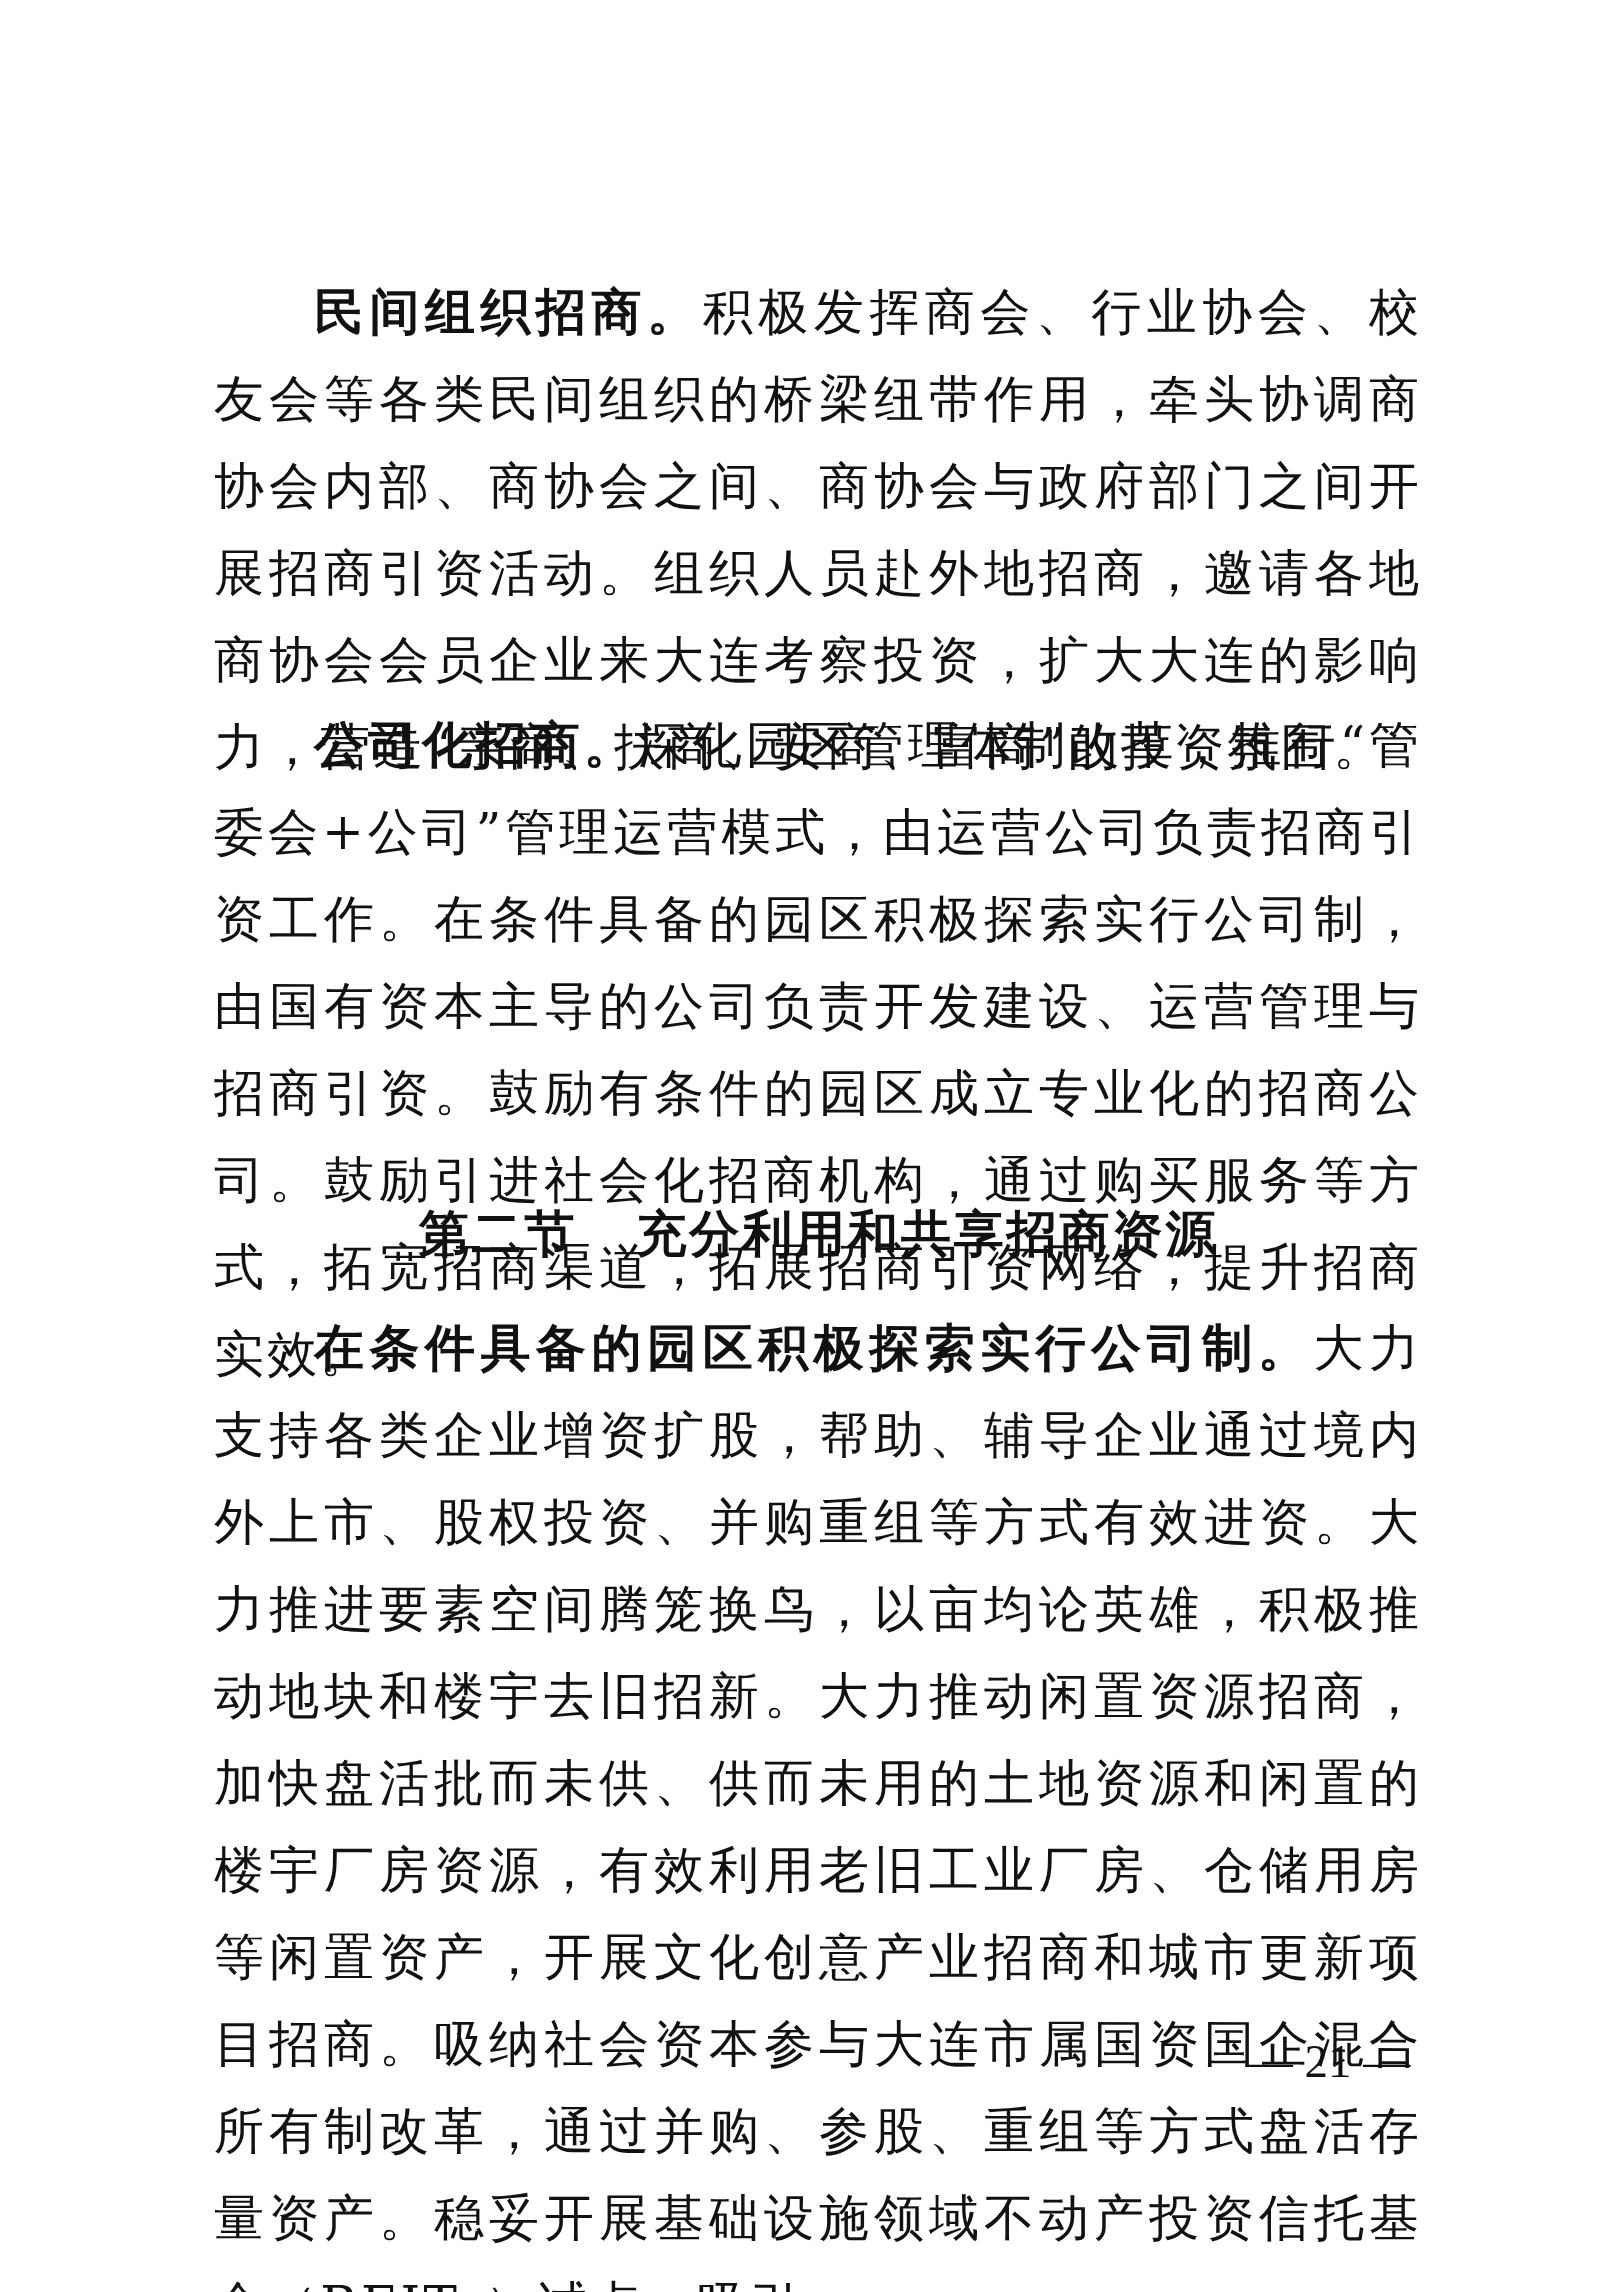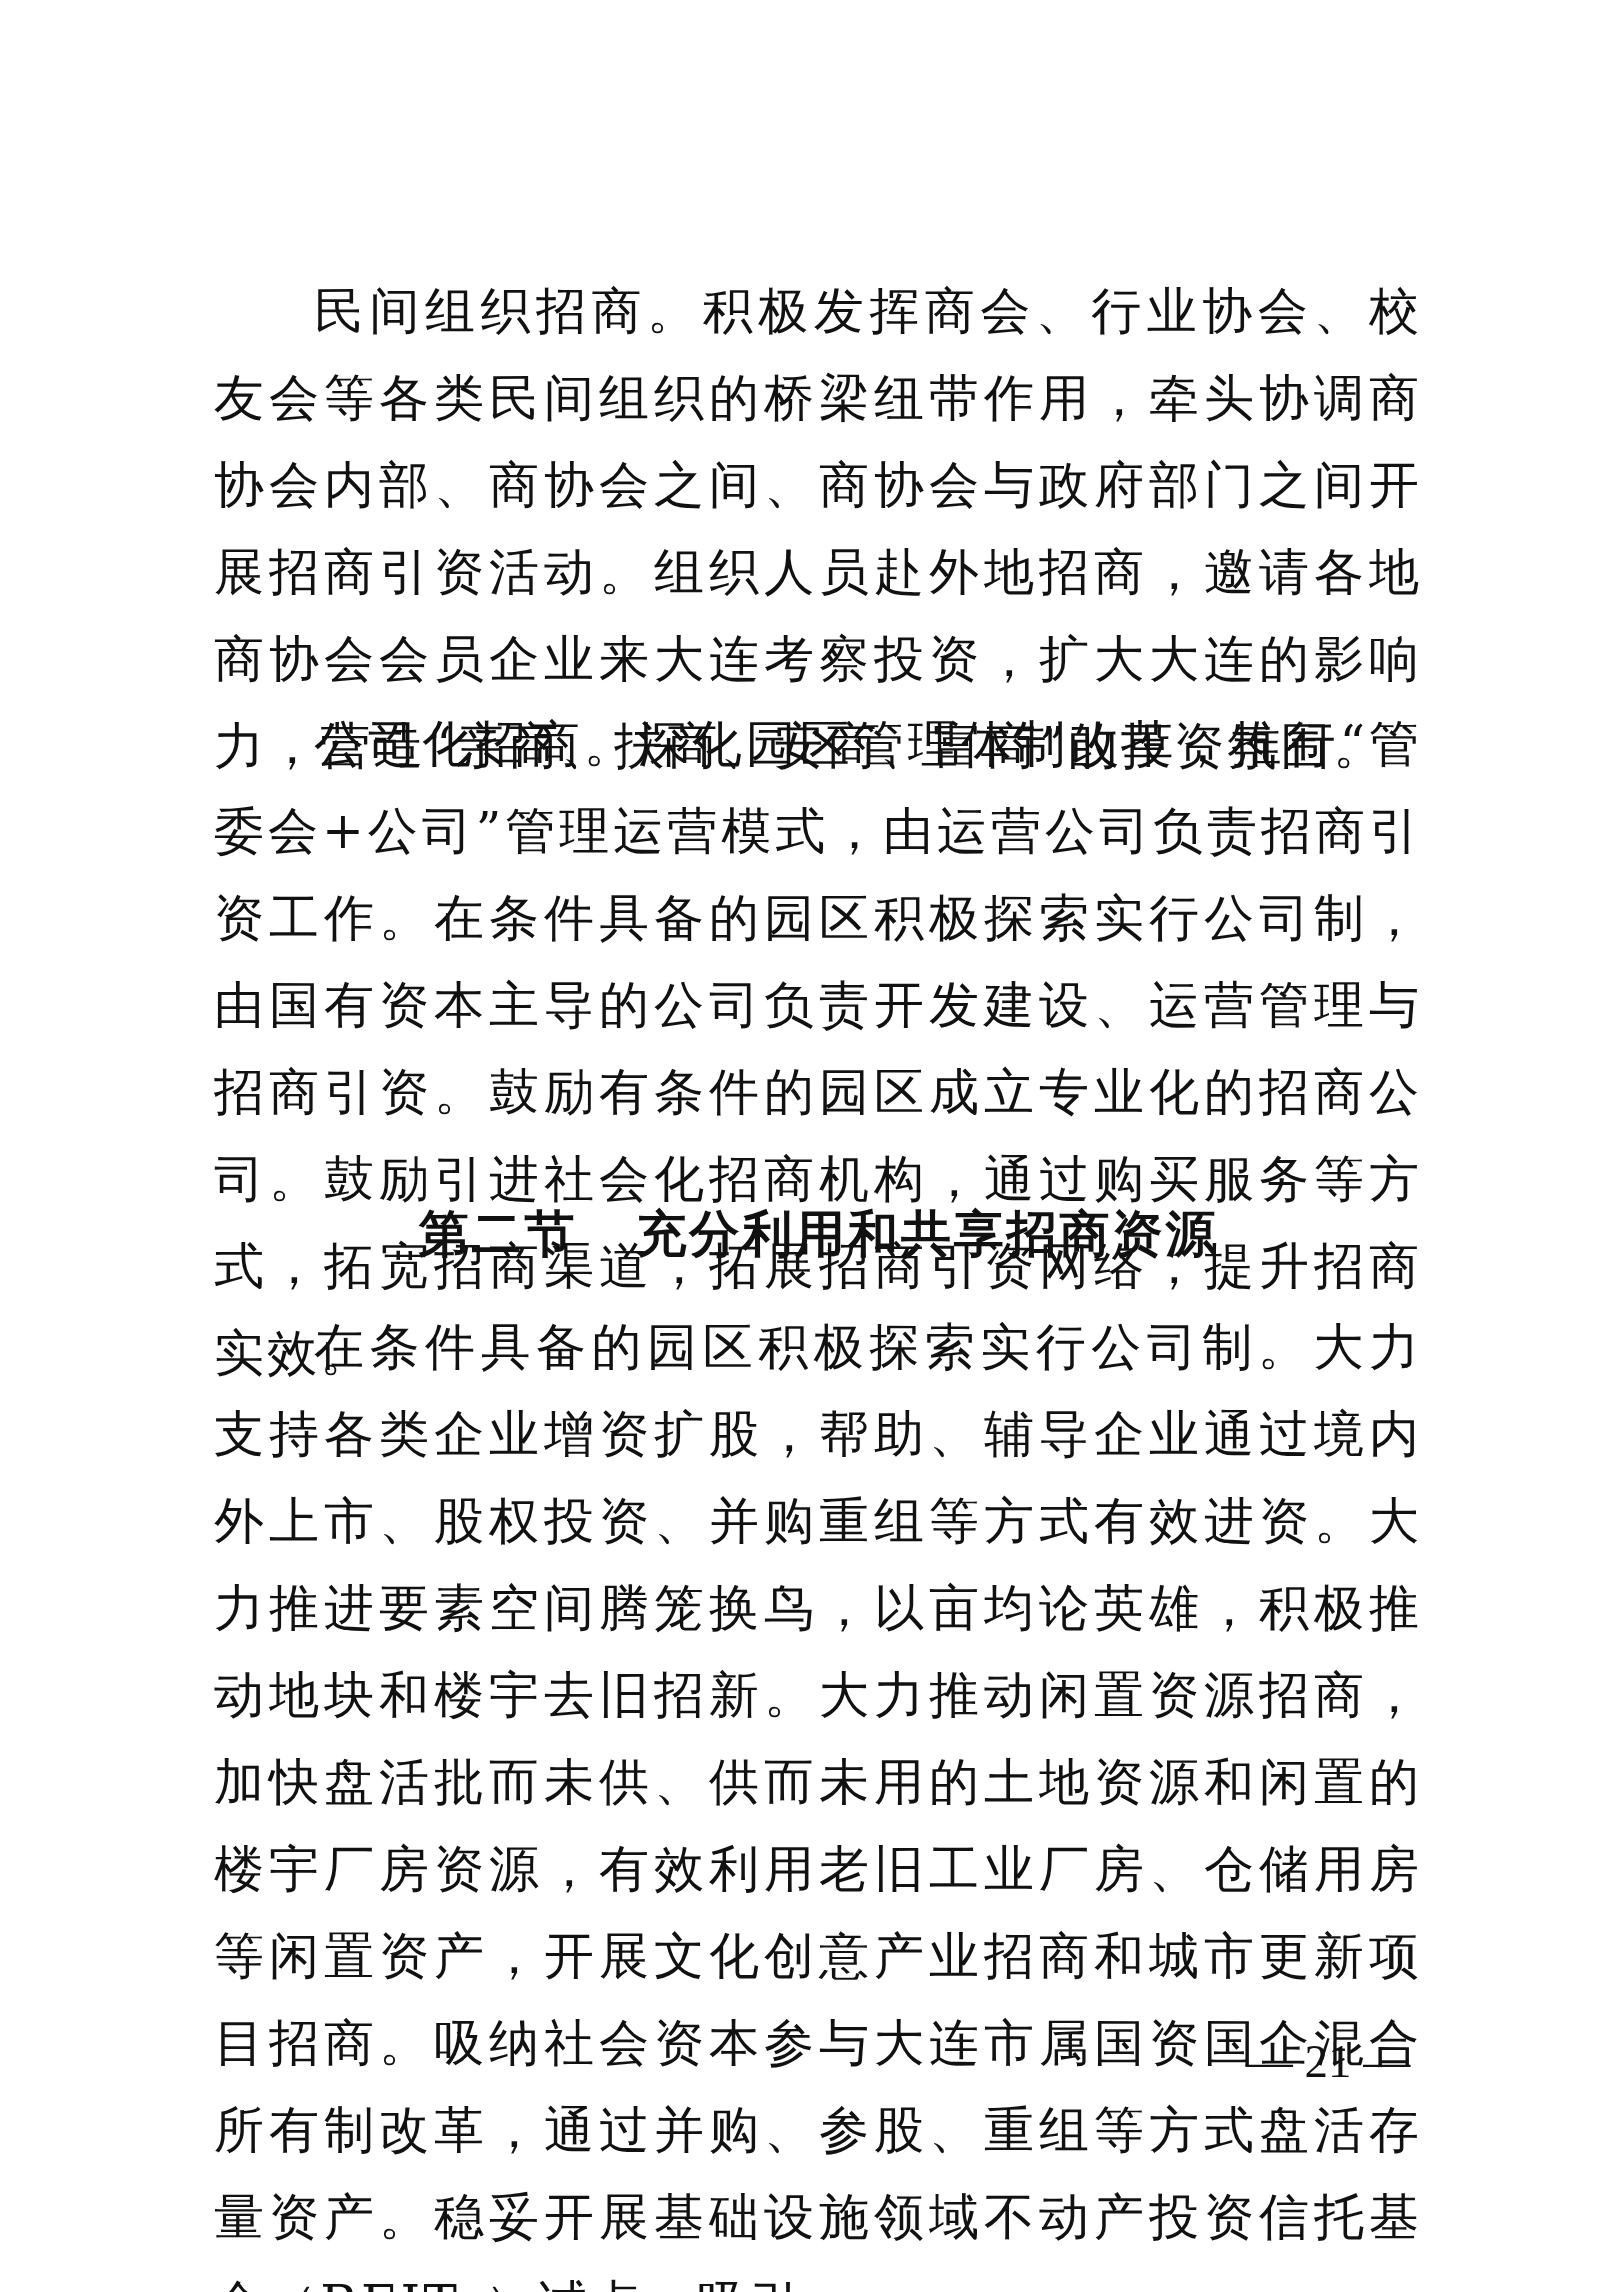--- a/index.html
+++ b/index.html
@@ -1,21 +1,21 @@
 <!DOCTYPE html>
 <html><head>
 <meta charset="utf-8">
 <style>
   html, body { margin: 0; padding: 0; background: #ffffff; }
   body { width: 1621px; height: 2293px; position: relative; overflow: hidden;
          font-family: "DejaVu Serif", "Liberation Serif", serif; color: #111; }
   .page { position: absolute; left: 0; top: 0; width: 1621px; height: 2293px; }
   .para { position: absolute; left: 214px; width: 1208px; font-size: 50px; line-height: 87px;
           text-align: justify; letter-spacing: 3.1px; margin: 0; }
-  .para .lead { font-weight: normal; }
+  .para .lead { font-weight: bold; }
   .indent { text-indent: 100px; }
   .heading { position: absolute; left: 0; width: 1621px; text-align: center; top: 1201px;
              font-size: 50px; font-weight: bold; letter-spacing: 2.9px; padding-left: 8px; }
   .heading .gap { display: inline-block; width: 59px; }
   .page-number { position: absolute; top: 2034px; left: 1230px; width: 196px; text-align: center;
                  font-family: "Liberation Serif", "DejaVu Serif", serif; font-size: 47px; }
 </style>
 </head>
 <body>
 

